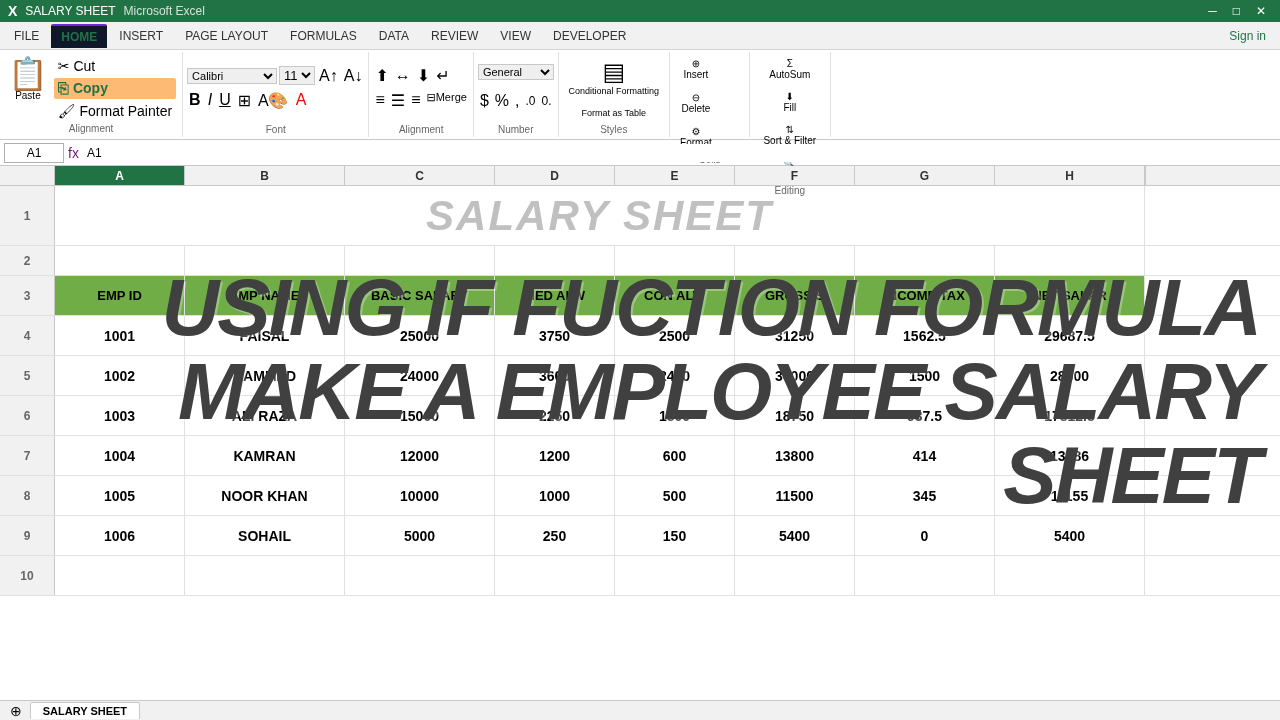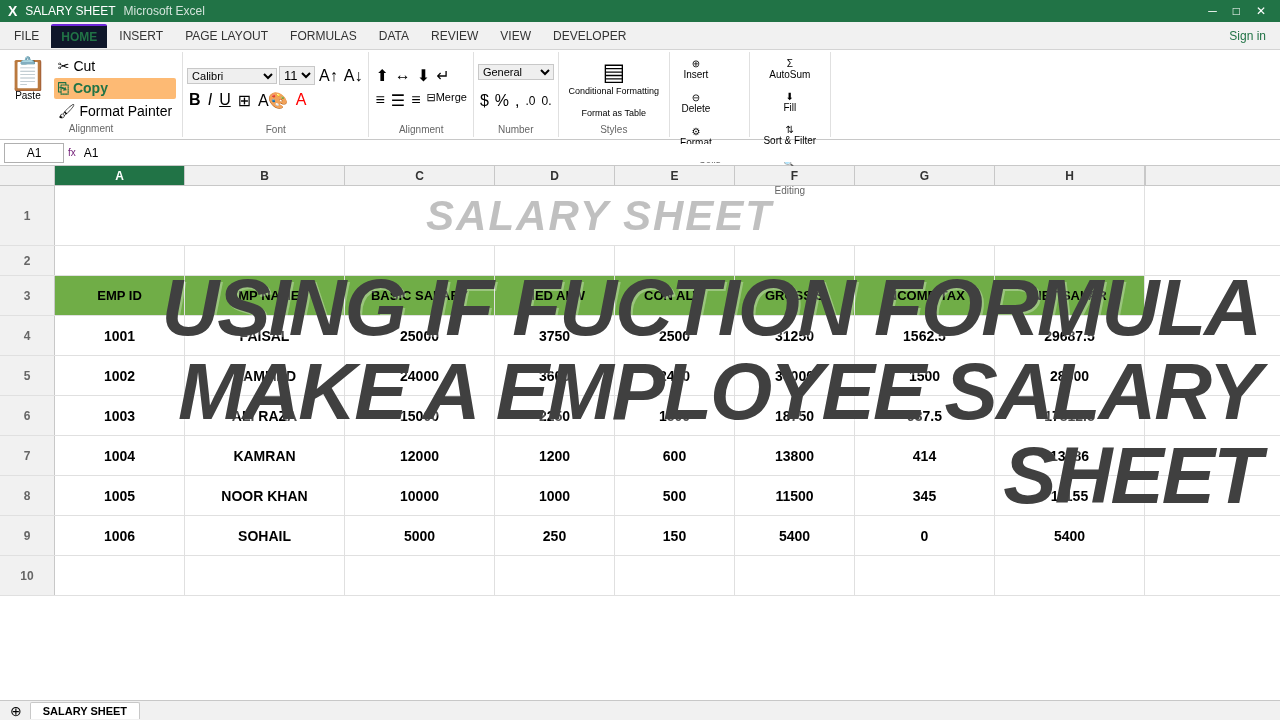--- a/index.html
+++ b/index.html
@@ -91,21 +91,21 @@
       padding: 0 4px;
       gap: 4px;
     }
     .cell-ref {
       width: 60px;
       border: 1px solid #b0b0b0;
       text-align: center;
       font-size: 12px;
       padding: 2px 4px;
     }
-    .formula-divider { color: #701a75; font-size: 10px; }
+    .formula-divider { color: #701a75; font-size: 14px; }
     .formula-input {
       flex: 1;
       border: none;
       outline: none;
       font-size: 12px;
       padding: 2px 4px;
     }
 
     
     .col-header-row {

